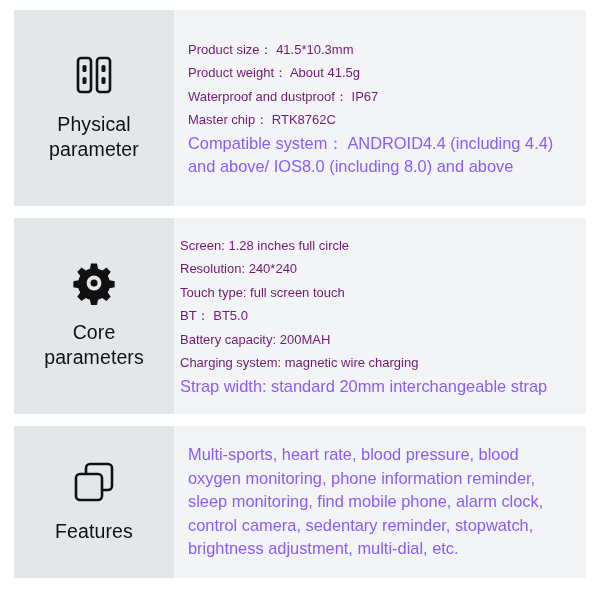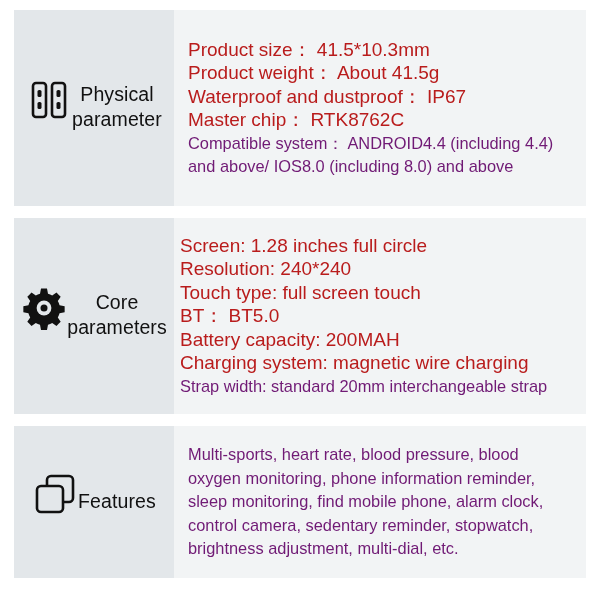--- a/index.html
+++ b/index.html
@@ -27,21 +27,21 @@
   .spec-row {
     display: flex;
     align-items: stretch;
     background: #ffffff;
   }
   .spec-label {
     width: 160px;
     flex: 0 0 160px;
     background: #e3e7ea;
     display: flex;
-    flex-direction: row;
+    flex-direction: column;
     align-items: center;
     justify-content: center;
     padding: 10px 4px 12px 4px;
     box-sizing: border-box;
   }
   .spec-label .icon {
     margin-bottom: 14px;
     line-height: 0;
   }
   .spec-label .label-text {
@@ -54,29 +54,29 @@
   .spec-body {
     flex: 1 1 auto;
     background: #f2f4f5;
     padding: 12px 10px 12px 14px;
     box-sizing: border-box;
     display: flex;
     flex-direction: column;
     justify-content: center;
   }
   .spec-body .line {
-    font-size: 19px;
+    font-size: 13px;
     line-height: 23.5px;
-    color: #b91c1c;
+    color: #701a75;
     text-indent: 0;
   }
   .spec-body .para {
     font-size: 16.4px;
     line-height: 23.5px;
-    color: #701a75;
+    color: #8b5cf6;
   }
   .row-physical .spec-label { height: 100%; }
   .row-physical .spec-body { min-height: 196px; }
   .row-core .spec-body { min-height: 196px; padding-left: 6px; }
   .row-features .spec-body { min-height: 152px; }
 </style>
 </head>
 <body>
 
 <div class="spec-sheet">

